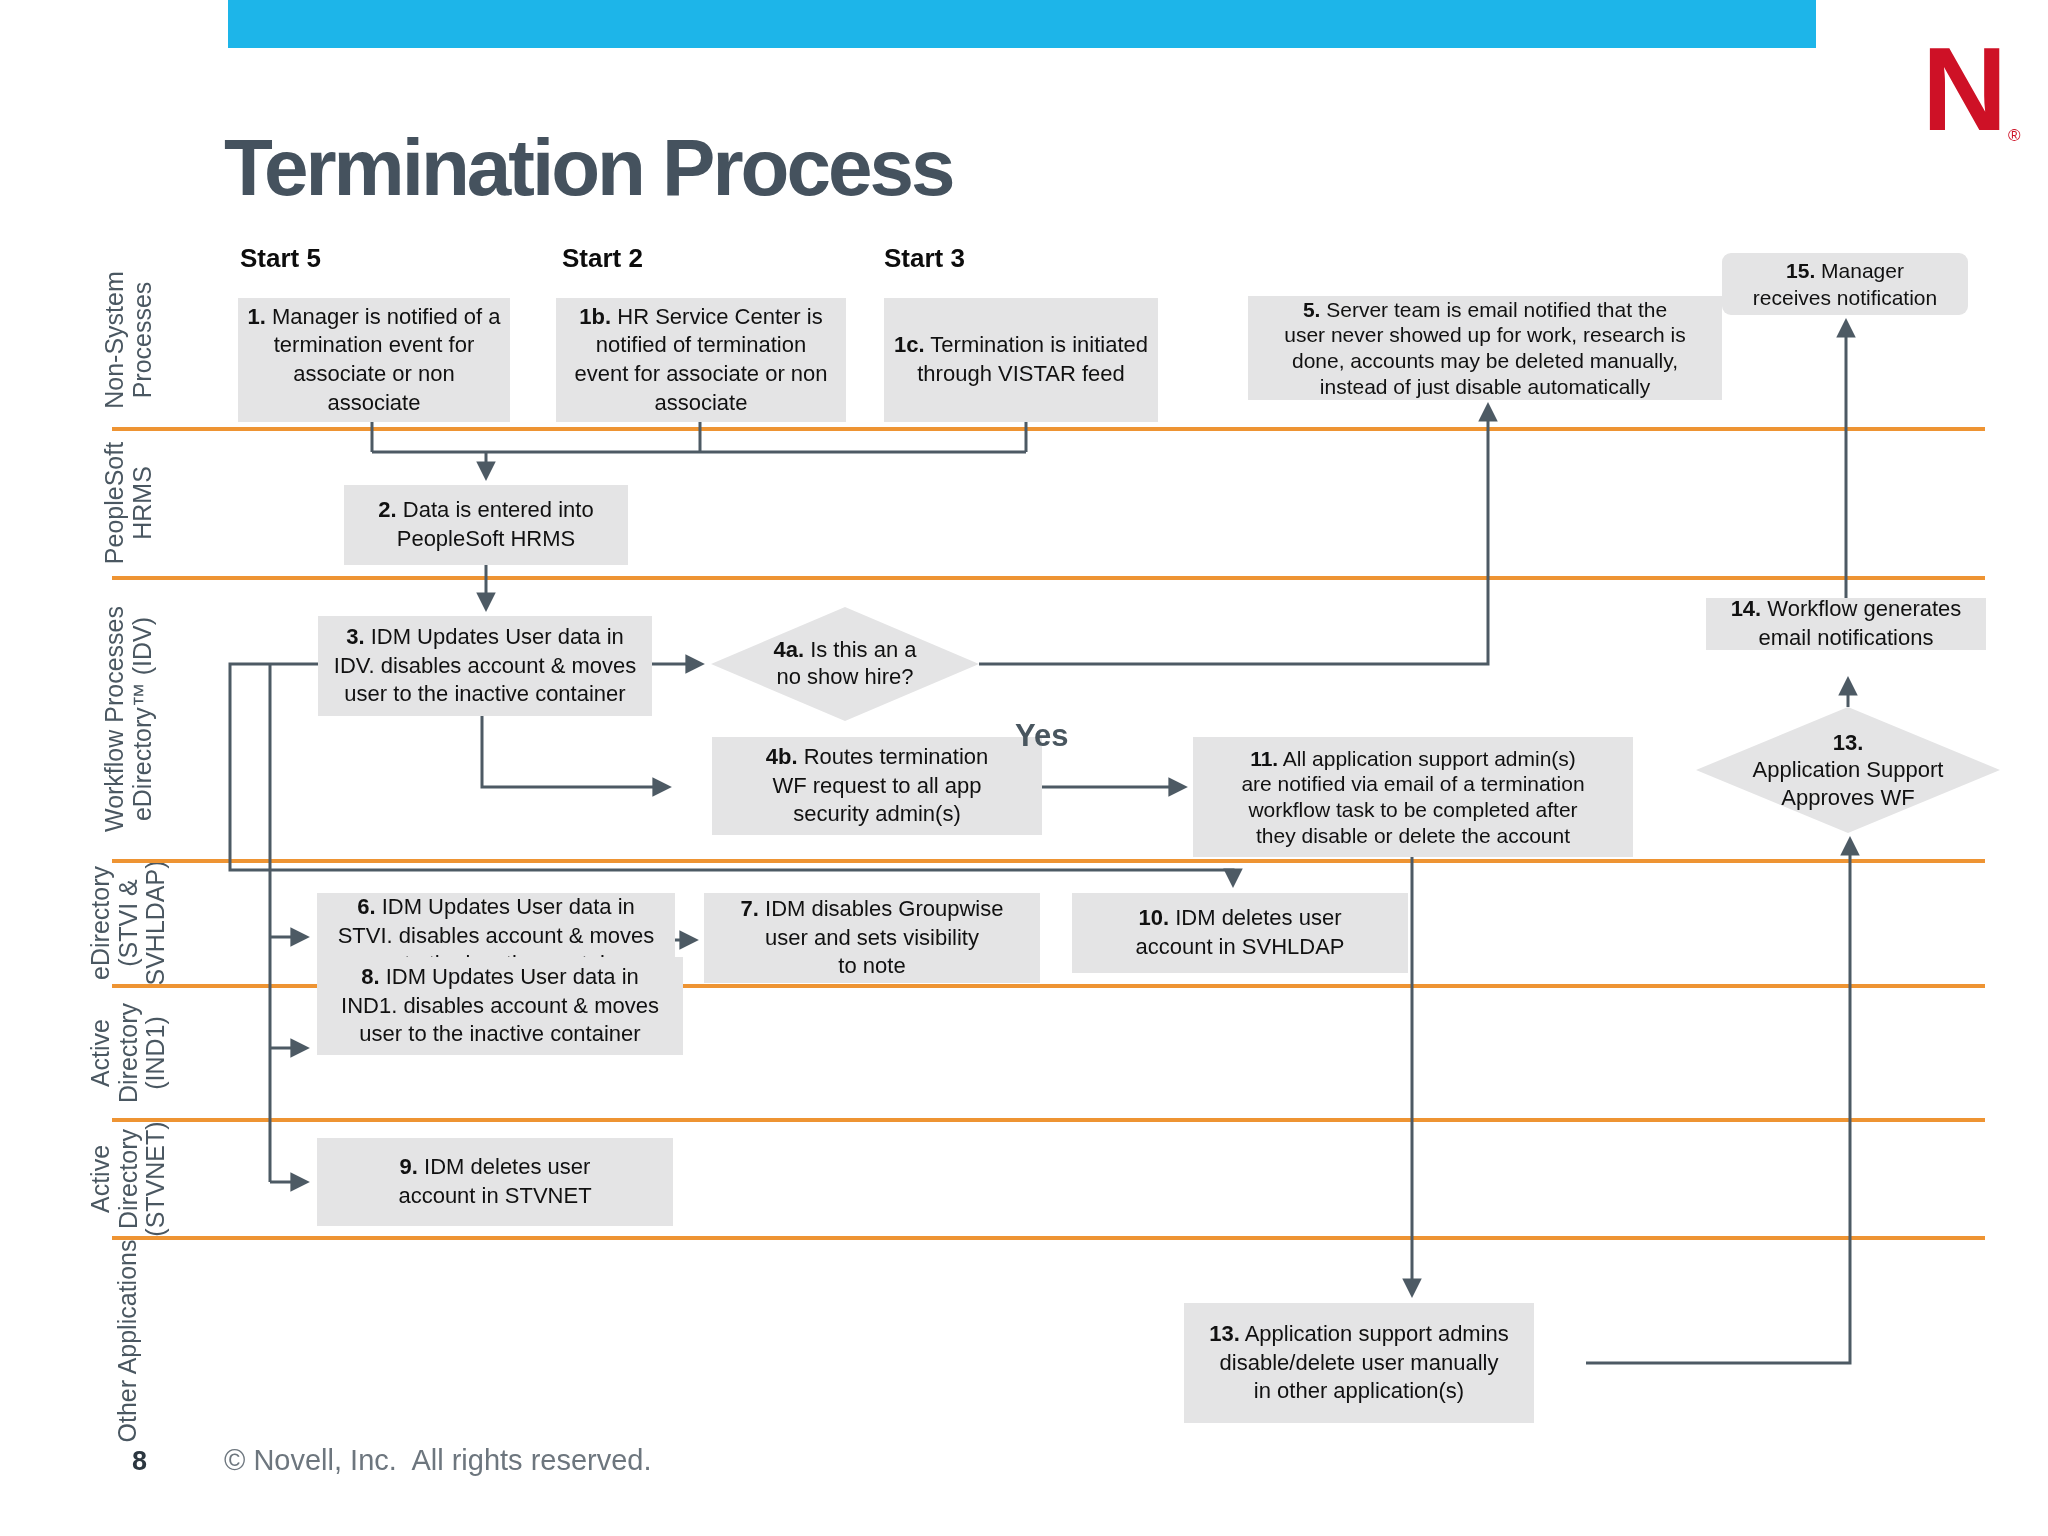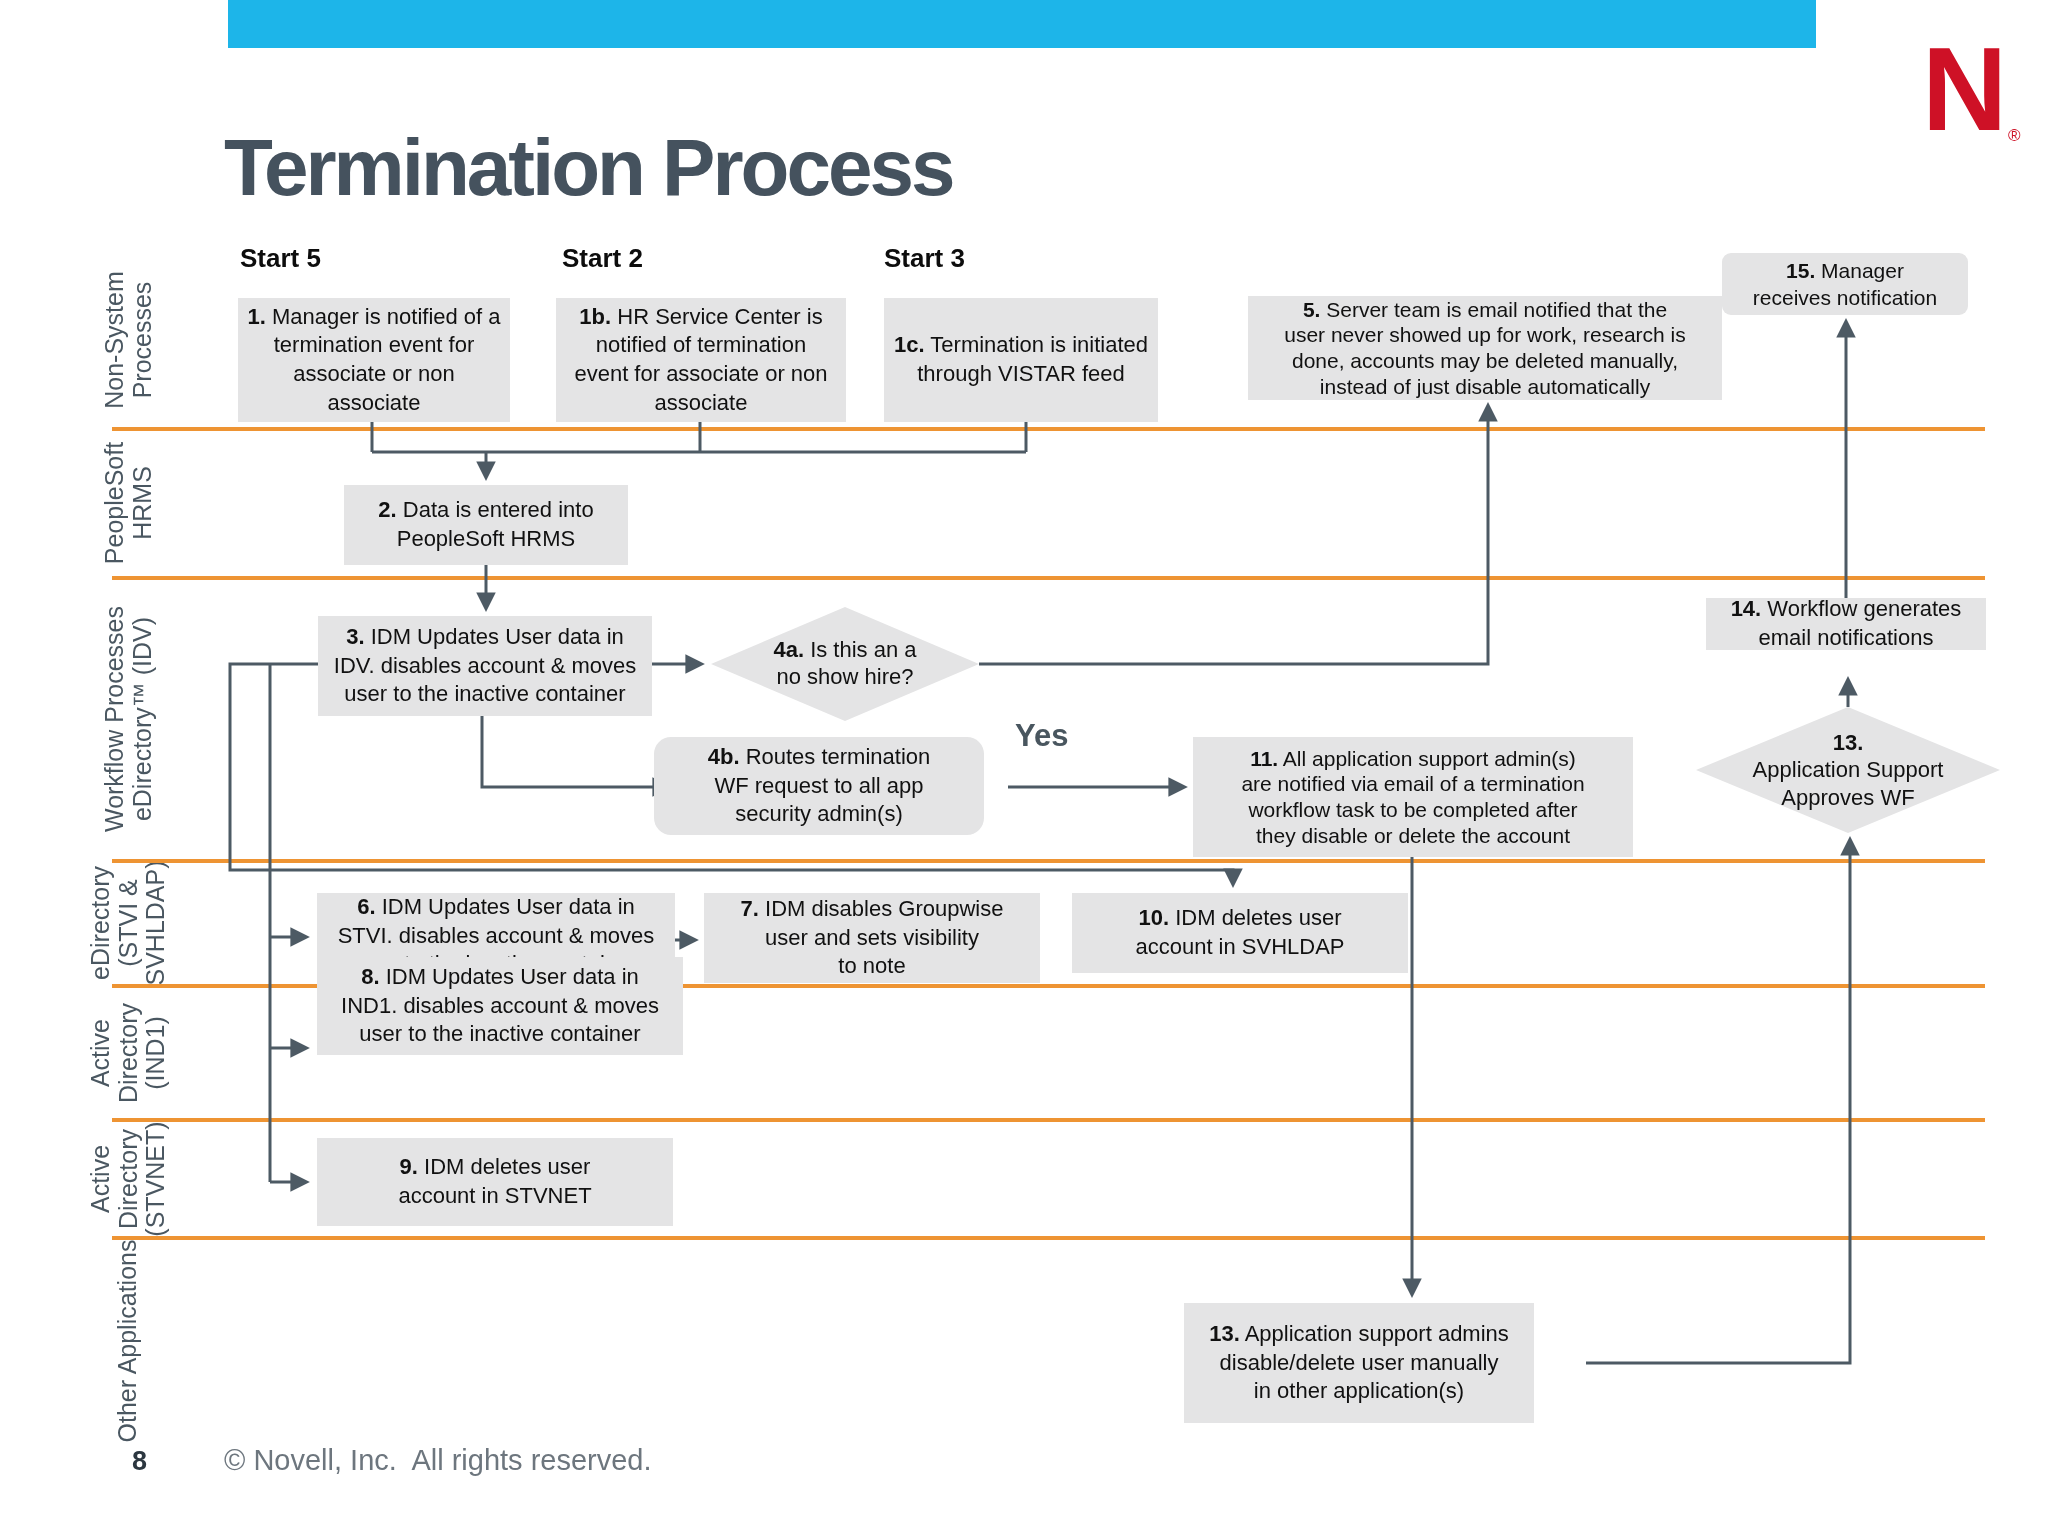--- a/index.html
+++ b/index.html
@@ -139,21 +139,21 @@
 
   <div class="box" style="left:318px;top:616px;width:334px;height:100px;">
     <div class="bt"><span class="num">3.</span><span> IDM Updates User data in
 IDV. disables account &amp; moves
 user to the inactive container</span></div>
   </div>
   <div class="dlabel" style="left:713px;top:616px;width:264px;height:94px;">
     <div class="bt"><span class="num">4a.</span><span> Is this an a
 no show hire?</span></div>
   </div>
-  <div class="box" style="left:654px;top:737px;width:330px;height:98px;border-radius:17px;">
+  <div class="box" style="left:712px;top:737px;width:330px;height:98px;">
     <div class="bt"><span class="num">4b.</span><span> Routes termination
 WF request to all app
 security admin(s)</span></div>
   </div>
   <div class="yes">Yes</div>
   <div class="box sm" style="left:1193px;top:737px;width:440px;height:120px;">
     <div class="bt"><span class="num">11.</span><span> All application support admin(s)
 are notified via email of a termination
 workflow task to be completed after
 they disable or delete the account</span></div>

